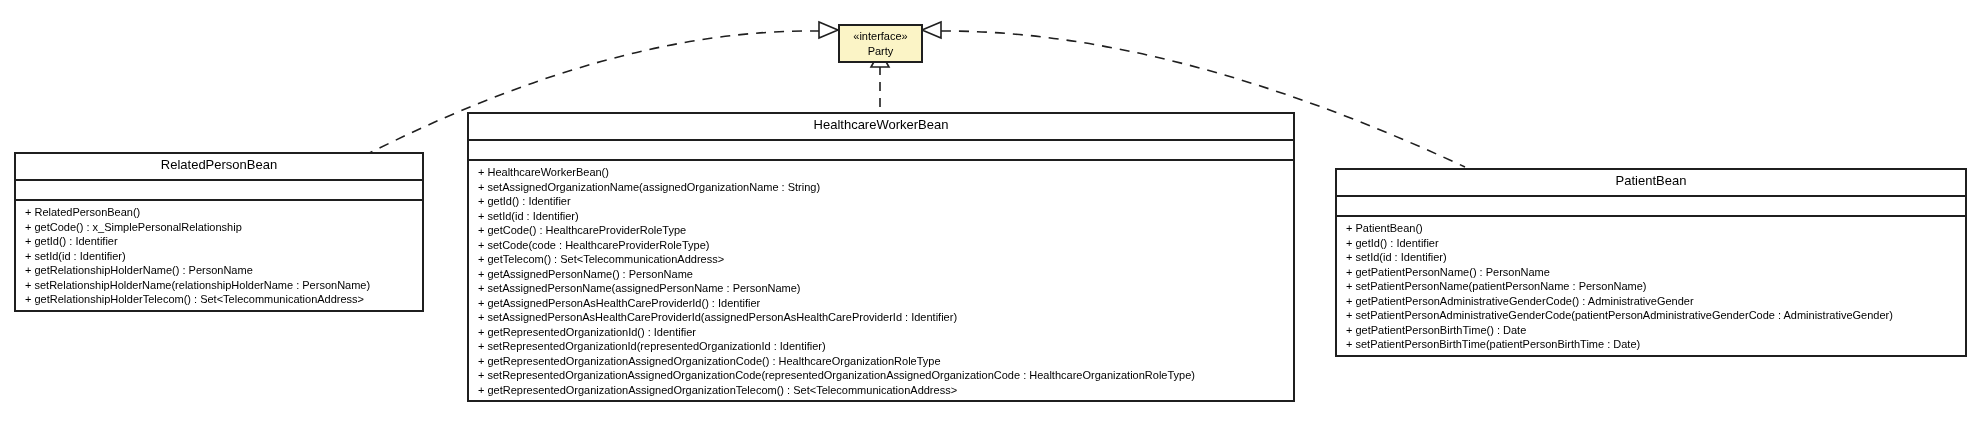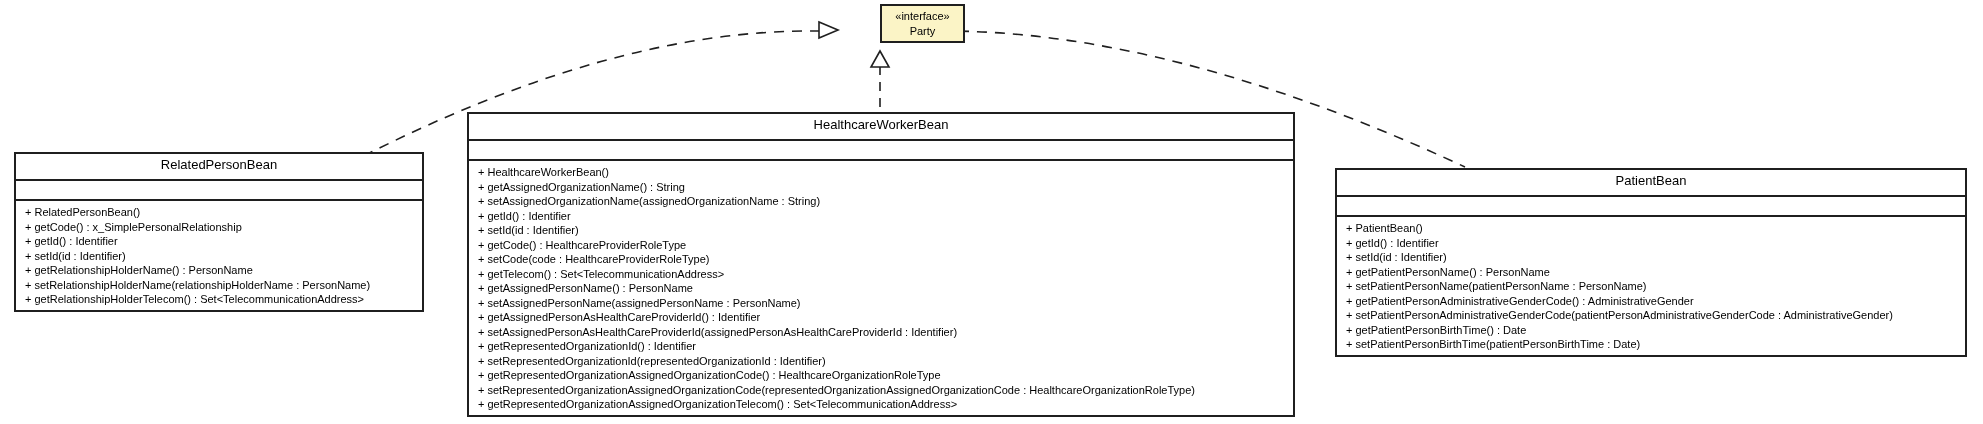--- a/index.html
+++ b/index.html
@@ -69,21 +69,21 @@
 
   <svg class="connector-layer" viewBox="0 0 1983 424">
     <path d="M 820,31 Q 610,28 350,163" fill="none" stroke="#1f1f1f" stroke-width="1.6" stroke-dasharray="10,8"></path>
     <path d="M 880,66 L 880,111" fill="none" stroke="#1f1f1f" stroke-width="1.6" stroke-dasharray="9,7"></path>
     <path d="M 941,31 Q 1170,30 1465,167" fill="none" stroke="#1f1f1f" stroke-width="1.6" stroke-dasharray="10,8"></path>
     <polygon points="838,30 819,22 819,38" fill="#ffffff" stroke="#1f1f1f" stroke-width="1.6"></polygon>
     <polygon points="880,51 871,67 889,67" fill="#ffffff" stroke="#1f1f1f" stroke-width="1.6"></polygon>
     <polygon points="922,30 941,22 941,38" fill="#ffffff" stroke="#1f1f1f" stroke-width="1.6"></polygon>
   </svg>
 
-  <div class="uml-box uml-interface" style="left:838px; top:4px; width:85px; height:39px;margin-left:42px;">
+  <div class="uml-box uml-interface" style="left:838px; top:24px; width:85px; height:39px;">
     <div>«interface»</div>
     <div>Party</div>
   </div>
 
   <div class="uml-box" style="left:14px; top:152px; width:410px;">
     <div class="uml-title">RelatedPersonBean</div>
     <div class="uml-attrs"></div>
     <div class="uml-methods">
 
     <div class="uml-method-line">+ RelatedPersonBean()</div>
@@ -95,21 +95,20 @@
         <div class="uml-method-line">+ getRelationshipHolderTelecom() : Set&lt;TelecommunicationAddress&gt;</div>
       </div>
   </div>
 
   <div class="uml-box" style="left:467px; top:112px; width:828px;">
     <div class="uml-title">HealthcareWorkerBean</div>
     <div class="uml-attrs"></div>
     <div class="uml-methods">
 
     <div class="uml-method-line">+ HealthcareWorkerBean()</div>
-        <div class="uml-method-line">+ getAssignedOrganizationName() : String</div>
         <div class="uml-method-line">+ setAssignedOrganizationName(assignedOrganizationName : String)</div>
         <div class="uml-method-line">+ getId() : Identifier</div>
         <div class="uml-method-line">+ setId(id : Identifier)</div>
         <div class="uml-method-line">+ getCode() : HealthcareProviderRoleType</div>
         <div class="uml-method-line">+ setCode(code : HealthcareProviderRoleType)</div>
         <div class="uml-method-line">+ getTelecom() : Set&lt;TelecommunicationAddress&gt;</div>
         <div class="uml-method-line">+ getAssignedPersonName() : PersonName</div>
         <div class="uml-method-line">+ setAssignedPersonName(assignedPersonName : PersonName)</div>
         <div class="uml-method-line">+ getAssignedPersonAsHealthCareProviderId() : Identifier</div>
         <div class="uml-method-line">+ setAssignedPersonAsHealthCareProviderId(assignedPersonAsHealthCareProviderId : Identifier)</div>

